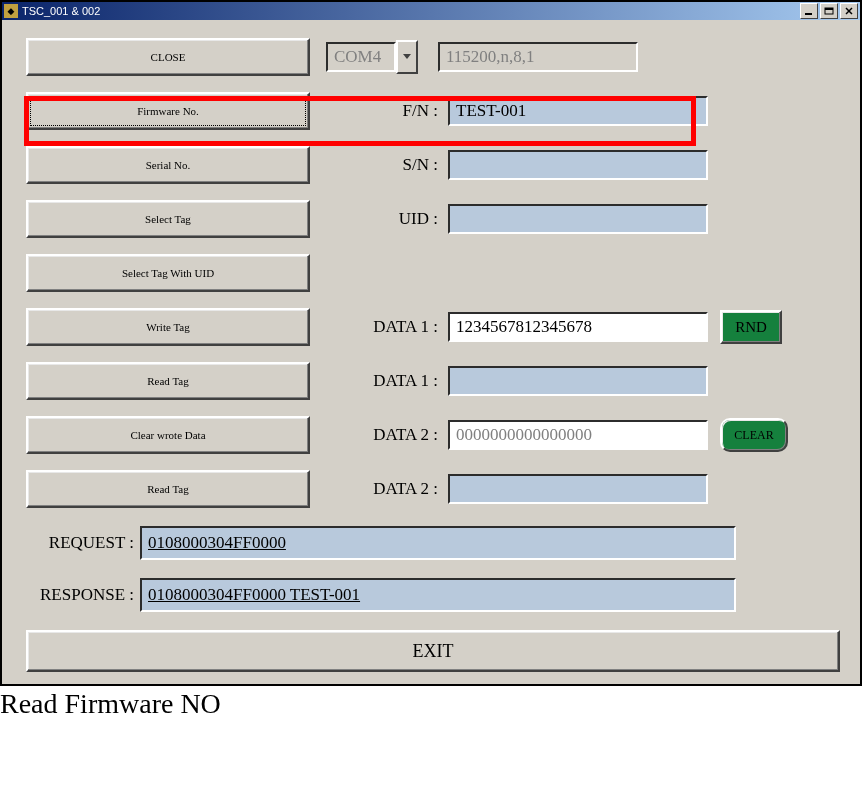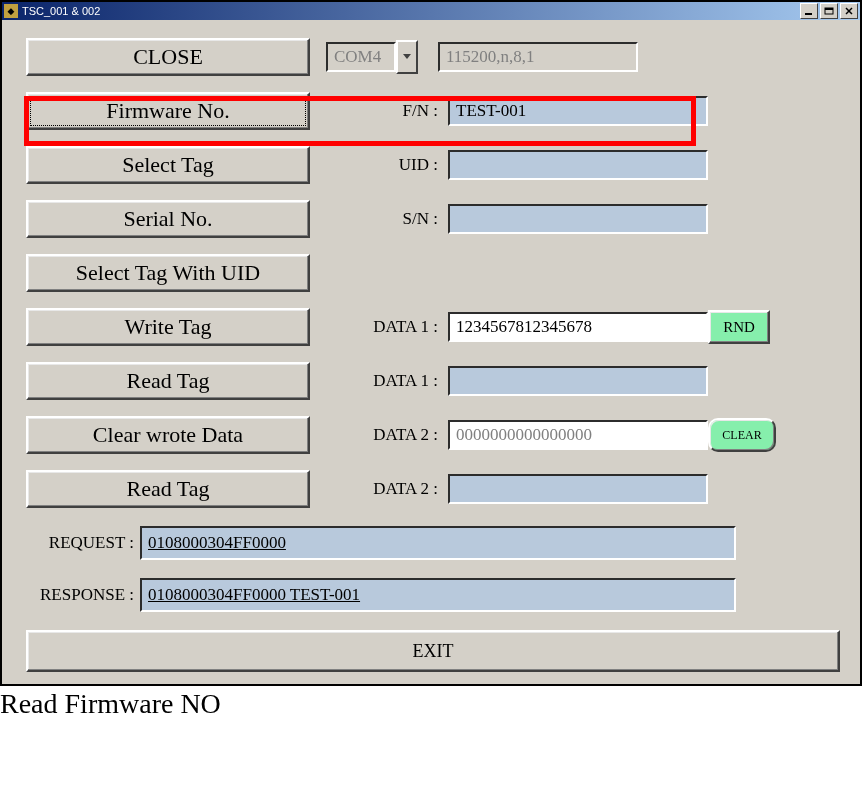--- a/index.html
+++ b/index.html
@@ -67,21 +67,21 @@
     margin-bottom: 20px;
     height: 34px;
   }
   .btn {
     width: 280px;
     height: 34px;
     background: #d4d0c8;
     border: 2px solid;
     border-color: #fff #404040 #404040 #fff;
     box-shadow: inset -1px -1px 0 #808080, inset 1px 1px 0 #e8e8e8;
-    font-size: 22px;
+    font-size: 11px;
     font-family: "Times New Roman", serif;
     display: flex;
     align-items: center;
     justify-content: center;
     cursor: pointer;
   }
   .btn.focus-dotted {
     outline: 1px dotted #000;
     outline-offset: -5px;
   }
@@ -103,29 +103,30 @@
     display: flex;
     align-items: center;
     box-sizing: border-box;
   }
   .field.blue { background: #b8c9dc; width: 260px; }
   .field.white { background: #ffffff; width: 260px; }
   .field.grey { background: #d4d0c8; color: #808080; }
   .small-btn {
     height: 30px;
     width: 58px;
-    background: #86efac;
+    background: #15803d;
     border: 2px solid;
     border-color: #fff #404040 #404040 #fff;
     box-shadow: inset -1px -1px 0 #808080, inset 1px 1px 0 #e8e8e8;
     font-size: 15px;
     font-family: "Times New Roman", serif;
     display: flex;
     align-items: center;
     justify-content: center;
+    margin-left: 12px;
     cursor: pointer;
   }
   .small-btn.sm2 { font-size: 12px; width:64px;border-radius:10px; }
   .combo {
     display: flex;
     align-items: center;
     margin-left: 16px;
   }
   .combo .field.grey { width: 70px; }
   .combo .dd {
@@ -236,28 +237,28 @@
       <div class="field grey" style="width:200px;margin-left:20px;">115200,n,8,1</div>
     </div>
 
     <div class="row">
       <div class="btn focus-dotted">Firmware No.</div>
       <div class="label-col">F/N :</div>
       <div class="field blue">TEST-001</div>
     </div>
 
     <div class="row">
+      <div class="btn">Serial No.</div>
+      <div class="label-col">S/N :</div>
+      <div class="field blue"></div>
+    </div>
+
+    <div class="row">
       <div class="btn">Select Tag</div>
       <div class="label-col">UID :</div>
-      <div class="field blue"></div>
-    </div>
-
-    <div class="row">
-      <div class="btn">Serial No.</div>
-      <div class="label-col">S/N :</div>
       <div class="field blue"></div>
     </div>
 
     <div class="row">
       <div class="btn">Select Tag With UID</div>
     </div>
 
     <div class="row">
       <div class="btn">Write Tag</div>
       <div class="label-col">DATA 1 :</div>

